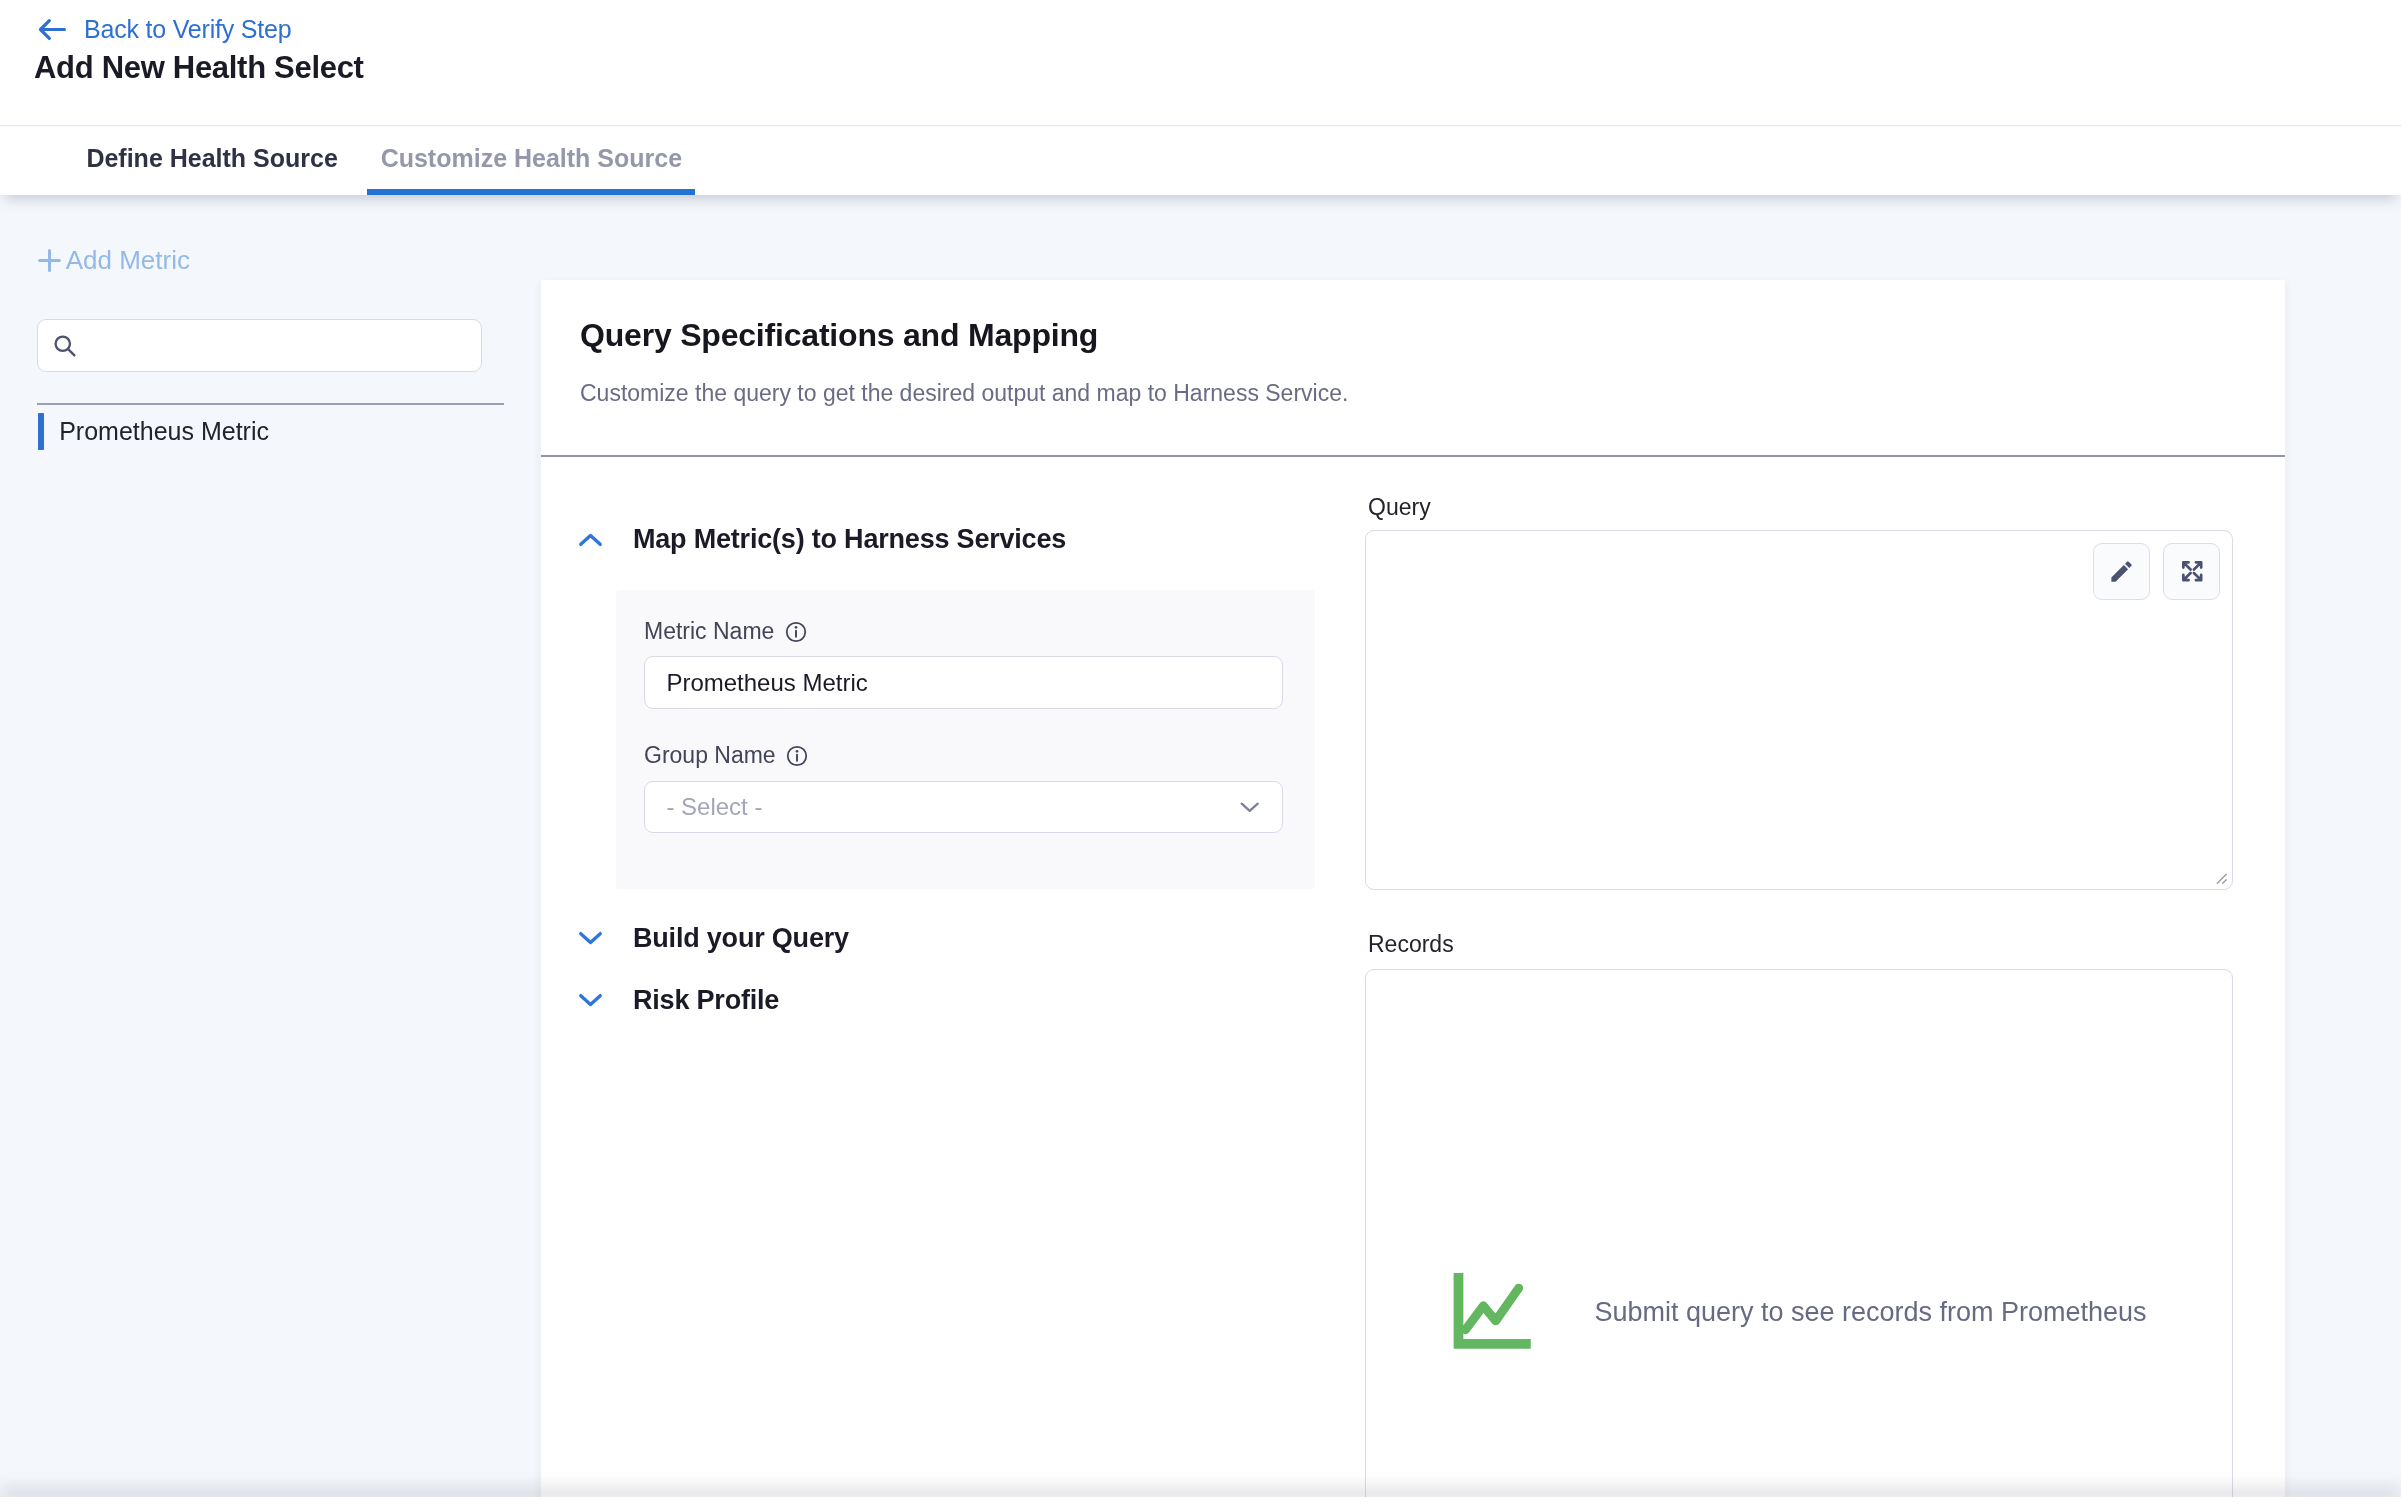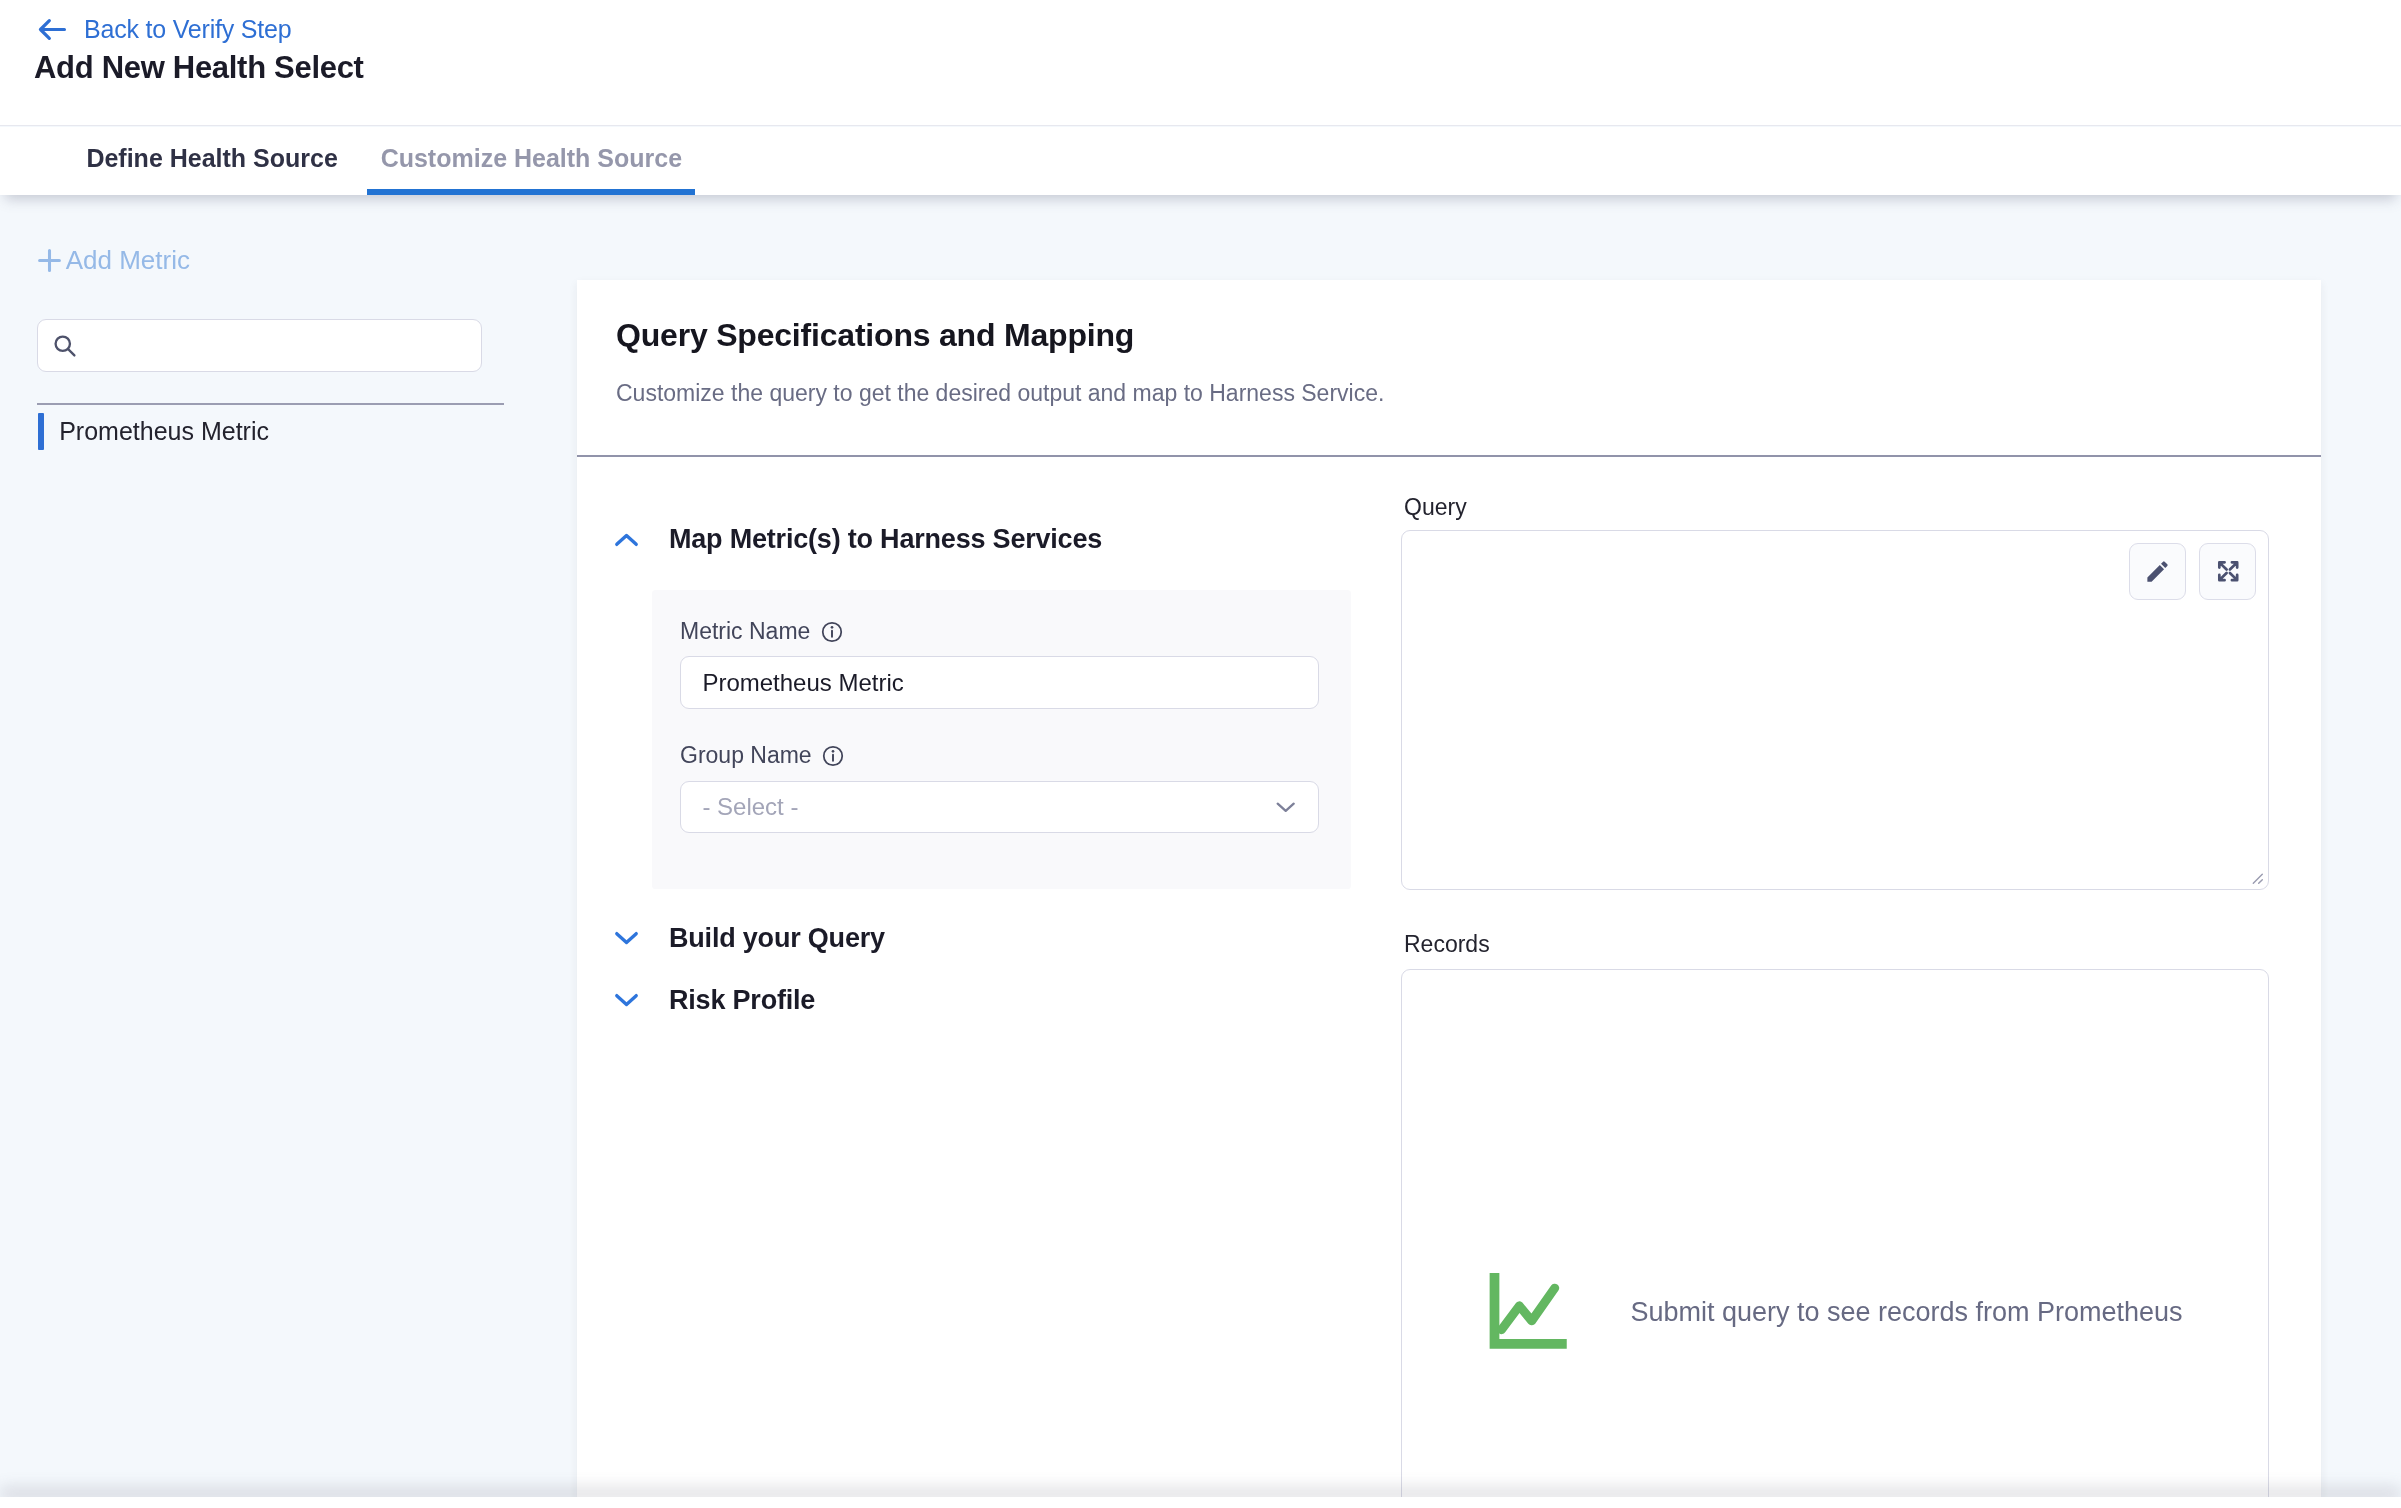--- a/index.html
+++ b/index.html
@@ -66,21 +66,21 @@
   }
   .metric-item {
     position:absolute; left:38px; top:218px; display:flex; align-items:center; gap:15px;
     cursor:pointer;
   }
   .metric-item .sel-bar { width:6.2px; height:37px; background:#2e6fd4; border-radius:0.9px; }
   .metric-item .metric-label { font-size:25px; color:#23232e; }
 
   
   .panel {
-    position:absolute; left:577px; top:85px; width:1744px; height:1229px;
+    position:absolute; left:541px; top:85px; width:1744px; height:1229px;
     background:#ffffff; box-shadow:0 2.7px 9px rgba(40,41,61,0.07);
   }
   .panel-title {
     position:absolute; left:39px; top:37px;
     font-size:32px; font-weight:700; color:#16161f; letter-spacing:-0.2px;
   }
   .panel-sub {
     position:absolute; left:39px; top:100px; font-size:23px; color:#696c84;
   }
   .panel-divider {

